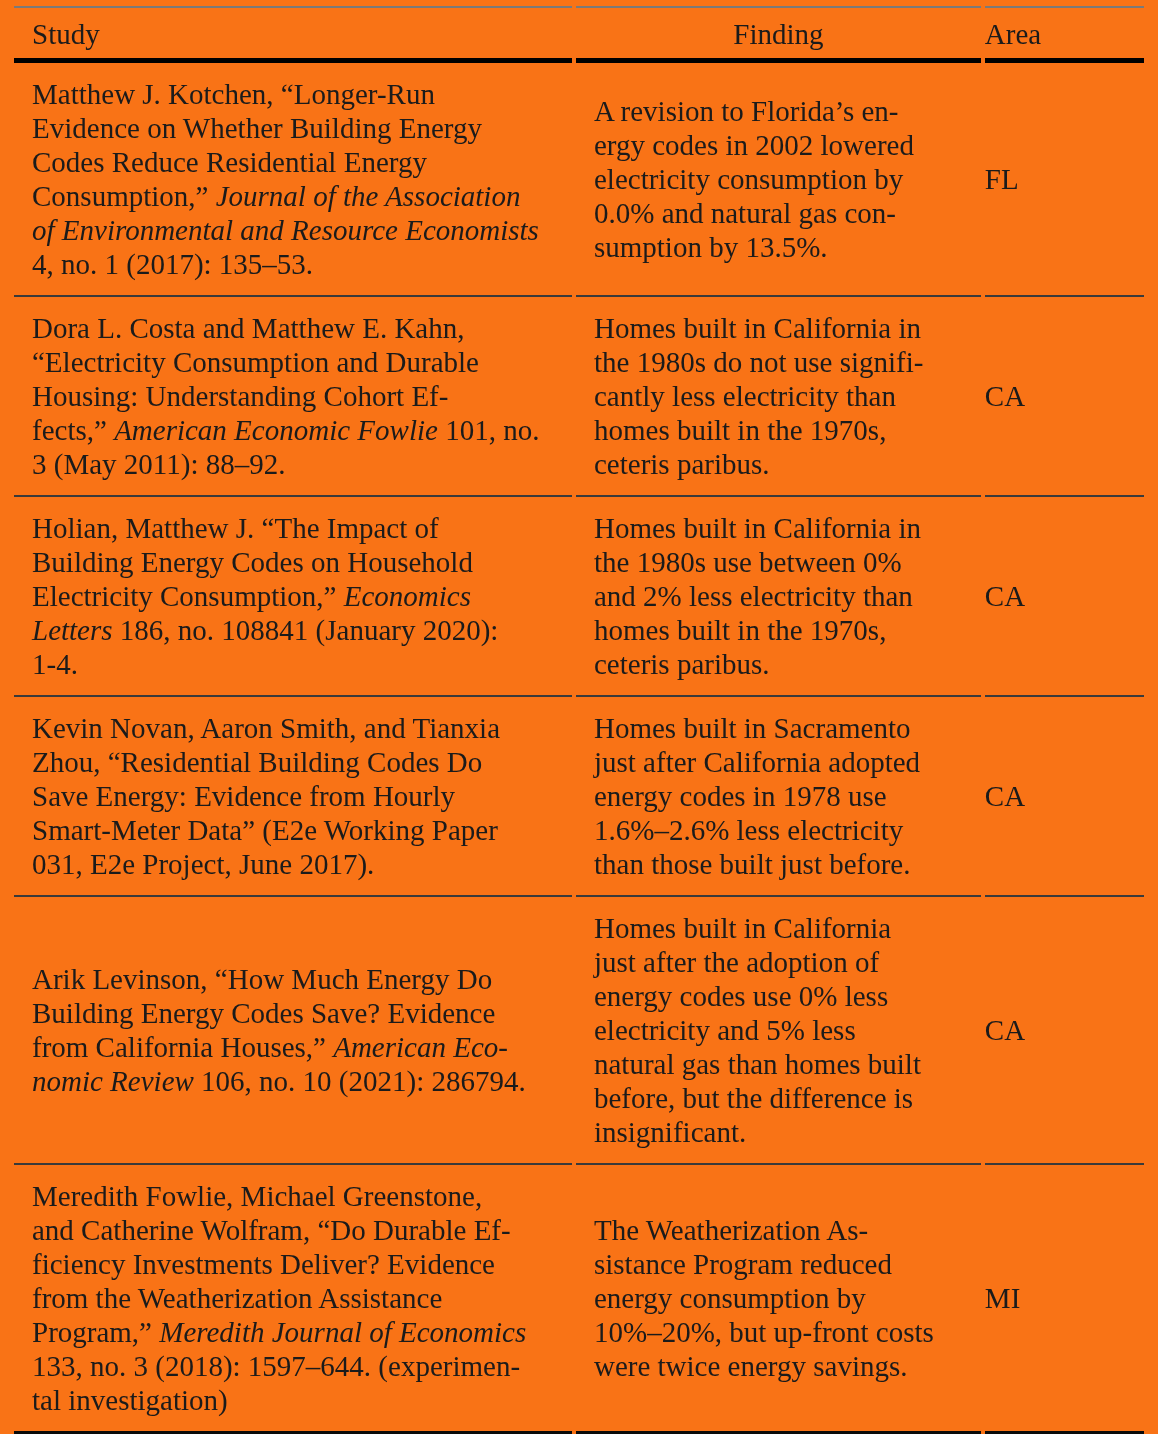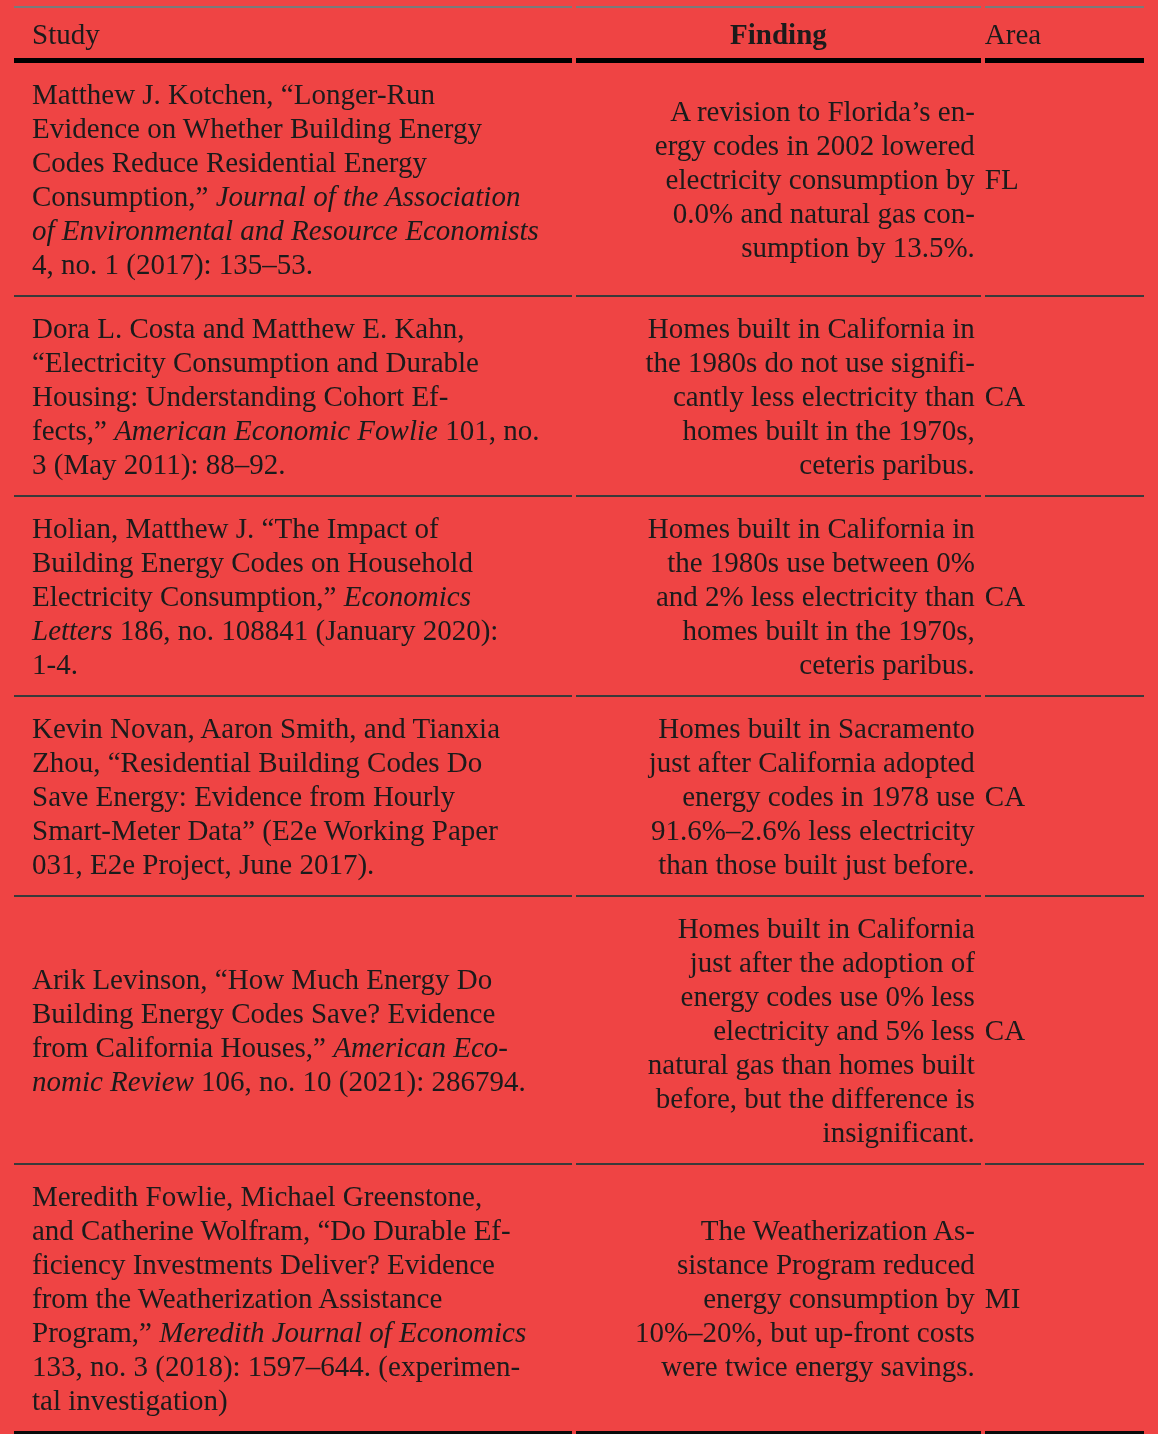--- a/index.html
+++ b/index.html
@@ -5,21 +5,21 @@
   * { margin: 0; padding: 0; box-sizing: border-box; }
   html, body { background: #ffffff; }
   body {
     font-family: "Liberation Serif", "DejaVu Serif", serif;
     color: #1b1b1b;
   }
   .page {
     position: relative;
     width: 1158px;
     height: 1434px;
-    background: #ef4444;
+    background: #f97316;
     overflow: hidden;
   }
   table.studies {
     position: absolute;
     left: 10px;
     top: 6px;
     width: 1138px;
     table-layout: fixed;
     border-collapse: separate;
     border-spacing: 4px 0;
@@ -31,33 +31,33 @@
   col.c-area    { width: 158px; }
 
   th {
     font-weight: normal;
     border-top: 2px solid #7a7a7a;
     border-bottom: 5px solid #000000;
     padding: 9px 0 7px 0;
     vertical-align: middle;
   }
   th.h-study   { text-align: left; padding-left: 18px; }
-  th.h-finding { text-align: center; font-weight: bold; }
+  th.h-finding { text-align: center; }
   th.h-area    { text-align: left; }
 
   td {
     border-bottom: 2px solid #3a3a3a;
     vertical-align: middle;
     padding: 14px 0;
     white-space: pre-line;
   }
   tr:last-child td { border-bottom: 5px solid #0a0a0a; }
 
   td.study   { padding-left: 18px; padding-right: 6px; }
-  td.finding { padding-left: 18px; padding-right: 6px; text-align: right; }
+  td.finding { padding-left: 18px; padding-right: 6px; }
   td.area    { white-space: normal; }
 
   td.study em { font-weight: normal; }
 </style>
 </head>
 <body>
 
 <div class="page">
   <table class="studies">
     <colgroup>
@@ -115,21 +115,21 @@
   </tr>
         <tr>
     <td class="study"><span>Kevin Novan, Aaron Smith, and Tianxia
 Zhou, “Residential Building Codes Do
 Save Energy: Evidence from Hourly
 Smart-Meter Data” (E2e Working Paper
 031, E2e Project, June 2017).</span></td>
     <td class="finding">Homes built in Sacramento
 just after California adopted
 energy codes in 1978 use
-91.6%–2.6% less electricity
+1.6%–2.6% less electricity
 than those built just before.</td>
     <td class="area">CA</td>
   </tr>
         <tr>
     <td class="study"><span>Arik Levinson, “How Much Energy Do
 Building Energy Codes Save? Evidence
 from California Houses,” </span><em>American Eco-
 nomic Review</em><span> 106, no. 10 (2021): 286794.</span></td>
     <td class="finding">Homes built in California
 just after the adoption of

